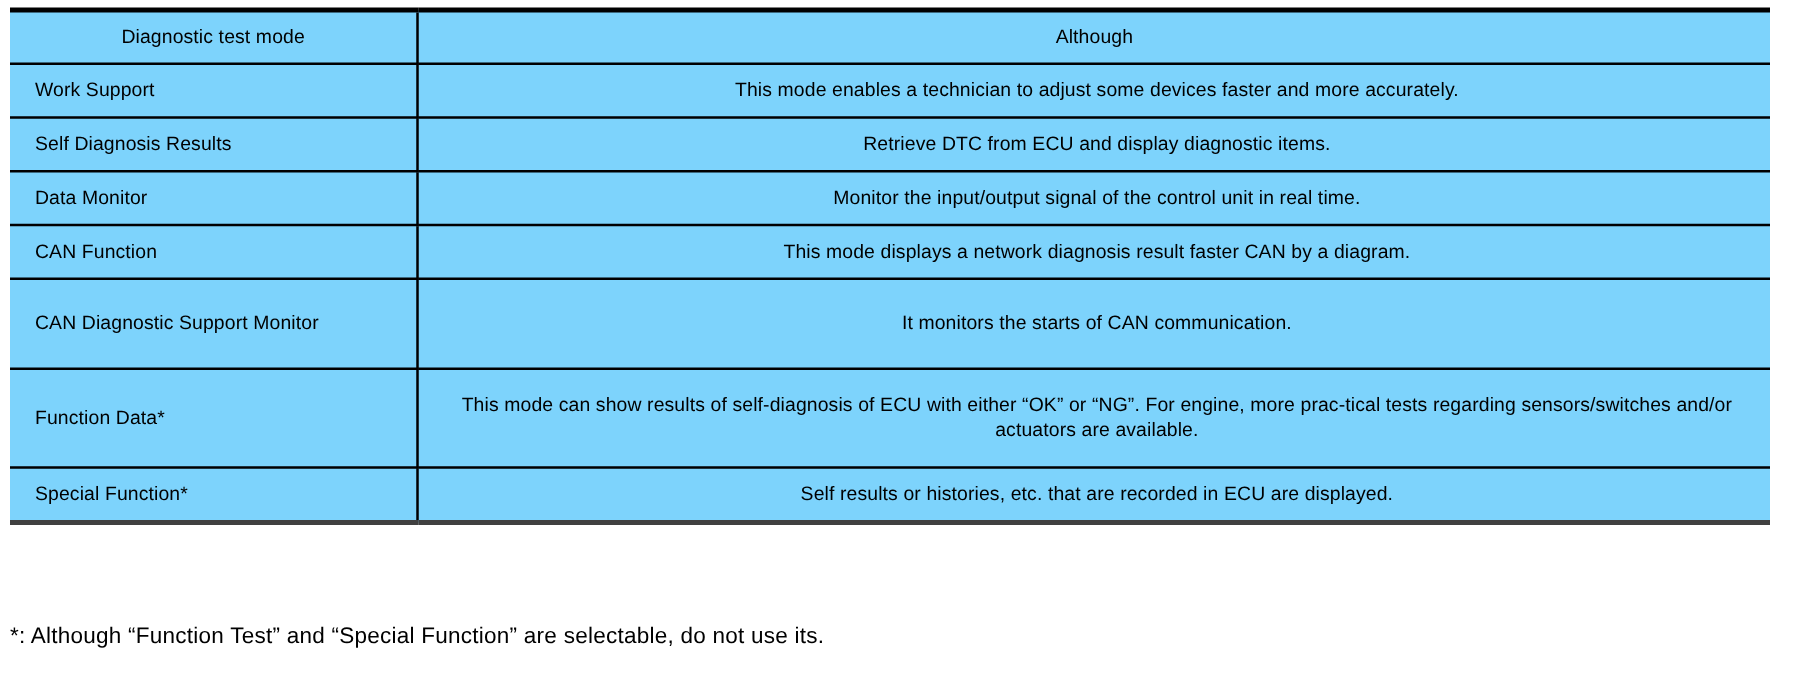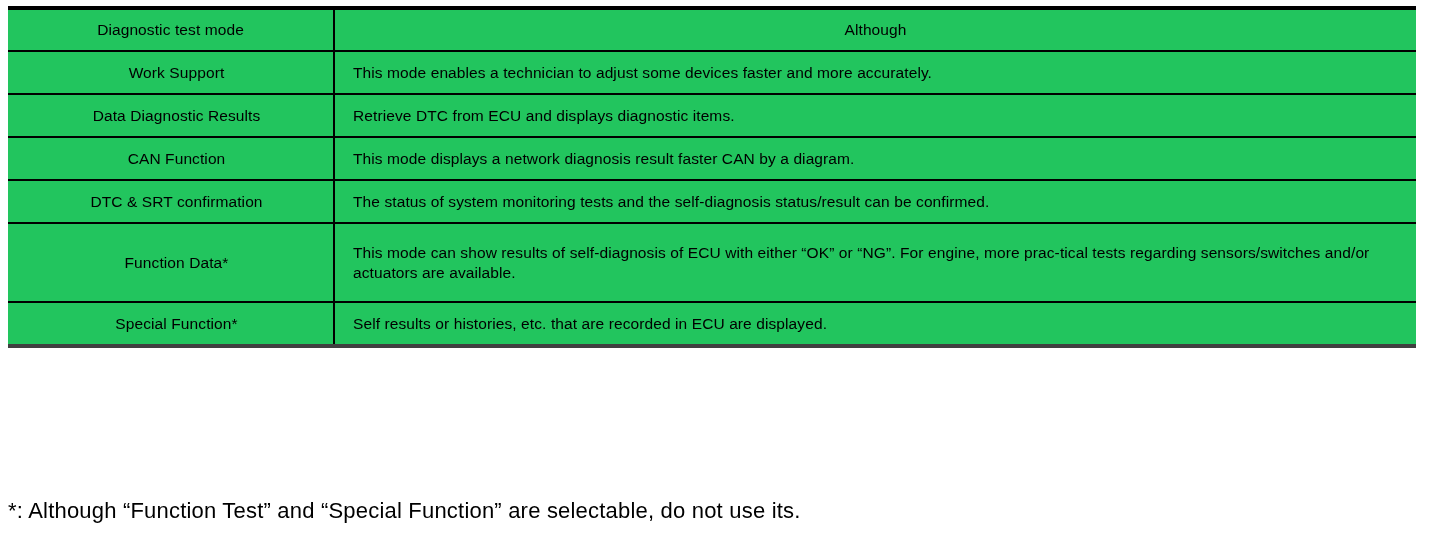--- a/index.html
+++ b/index.html
@@ -36,21 +36,21 @@
   }
 
   table.diag col.c-mode { width: 326px; }
   table.diag col.c-func { width: 1082px; }
 
   table.diag td {
     border-top: 2px solid #000;
     border-bottom: 2px solid #000;
     padding: 0;
     vertical-align: middle;
-    background: #22c55e;
+    background: #7dd3fc;
   }
 
   
   table.diag td.mode {
     border-right: 2px solid #000;
   }
 
   
   table.diag tr.header-row td {
     border-top: 4px solid #000;
@@ -61,25 +61,25 @@
   }
 
   .cell-inner {
     font-size: 15.5px;
     line-height: 1.32;
     letter-spacing: 0.1px;
   }
 
   td.mode .cell-inner {
     padding: 9px 8px 9px 20px;
-    text-align: center;
+    text-align: left;
   }
   td.func .cell-inner {
     padding: 9px 14px 9px 18px;
-    text-align: left;
+    text-align: center;
   }
 
   tr.header-row td.mode .cell-inner,
   tr.header-row td.func .cell-inner {
     text-align: center;
     padding-top: 10px;
     padding-bottom: 10px;
     padding-left: 8px;
     padding-right: 8px;
   }
@@ -88,21 +88,21 @@
   tr.r-header td { height: 34px; }
   tr.r-std td    { height: 41px; }
   tr.r-tall td   { height: 77px; }
   tr.r-two td    { height: 70px; }
 
   .footnote {
     position: absolute;
     left: 8px;
     top: 498px;
     width: 1430px;
-    font-size: 22px;
+    font-size: 18px;
     line-height: 1.2;
     letter-spacing: 0.2px;
     white-space: nowrap;
   }
 </style>
 </head>
 <body>
 
 <div class="sheet">
 
@@ -127,46 +127,54 @@
           <td class="mode">
             <div class="cell-inner">Work Support</div>
           </td>
           <td class="func">
             <div class="cell-inner">This mode enables a technician to adjust some devices faster and more accurately.</div>
           </td>
         </tr>
 
         <tr class="r-std">
           <td class="mode">
-            <div class="cell-inner">Data Diagnostic Results</div>
+            <div class="cell-inner">Self Diagnosis Results</div>
           </td>
           <td class="func">
-            <div class="cell-inner">Retrieve DTC from ECU and displays diagnostic items.</div>
+            <div class="cell-inner">Retrieve DTC from ECU and display diagnostic items.</div>
           </td>
         </tr>
 
+        <tr class="r-std">
+          <td class="mode">
+            <div class="cell-inner">Data Monitor</div>
+          </td>
+          <td class="func">
+            <div class="cell-inner">Monitor the input/output signal of the control unit in real time.</div>
+          </td>
+        </tr>
 
         <tr class="r-std">
           <td class="mode">
             <div class="cell-inner">CAN Function</div>
           </td>
           <td class="func">
             <div class="cell-inner">This mode displays a network diagnosis result faster CAN by a diagram.</div>
           </td>
         </tr>
 
-
-        <tr class="r-std">
+        <tr class="r-two">
           <td class="mode">
-            <div class="cell-inner">DTC &amp; SRT confirmation</div>
+            <div class="cell-inner">CAN Diagnostic Support Monitor</div>
           </td>
           <td class="func">
-            <div class="cell-inner">The status of system monitoring tests and the self-diagnosis status/result can be confirmed.</div>
+            <div class="cell-inner">It monitors the starts of CAN communication.</div>
           </td>
         </tr>
+
 
 
         <tr class="r-tall">
           <td class="mode">
             <div class="cell-inner">Function Data*</div>
           </td>
           <td class="func">
             <div class="cell-inner">This mode can show results of self-diagnosis of ECU with either “OK” or “NG”. For engine, more prac-tical tests regarding sensors/switches and/or actuators are available.</div>
           </td>
         </tr>

